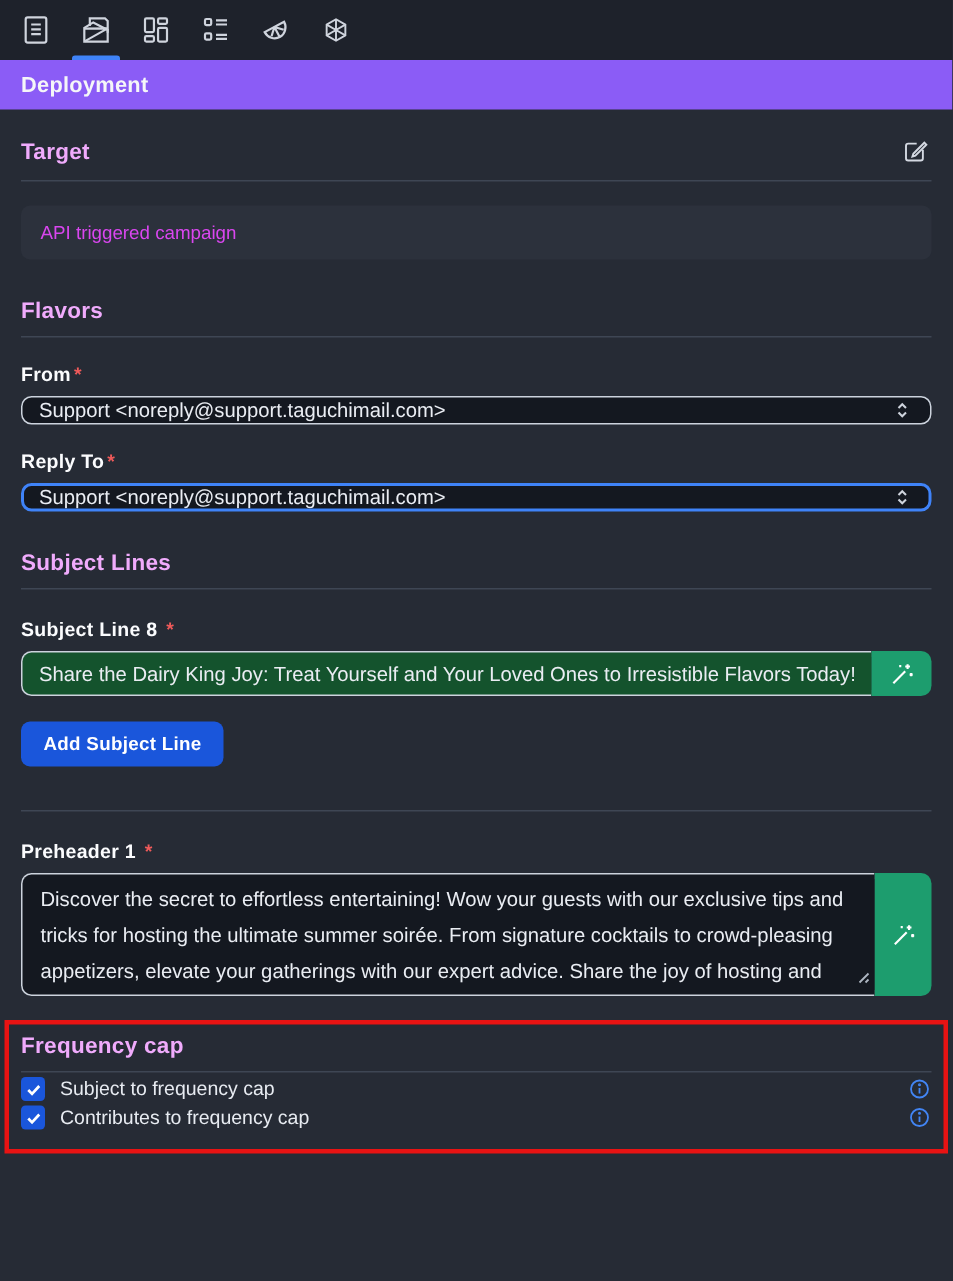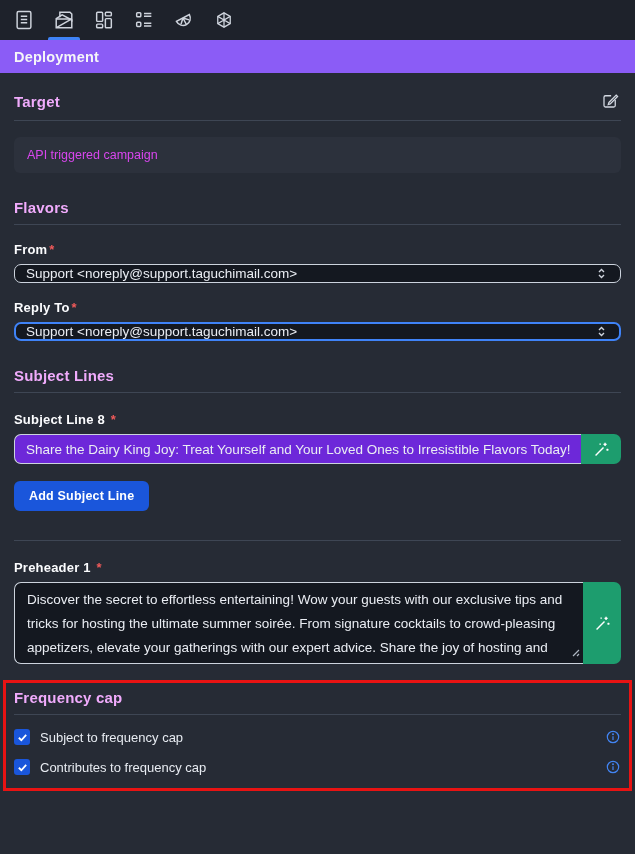--- a/index.html
+++ b/index.html
@@ -56,21 +56,21 @@
     border:1px solid #ccd3dd; border-radius:7px;
     display:flex; align-items:center; padding:0 11px;
     font-size:13.5px; color:#eaedf3; cursor:pointer;
   }
   .select.focused { border:2px solid #3f83f8; padding:0 10px; }
   .select .val { flex:1; white-space:nowrap; overflow:hidden; }
   .select svg { stroke:#cfd4dd; flex:none; }
 
   .input-group { margin-top:7px; display:flex; }
   .text-input {
-    flex:1; height:30px; background:#6d28d9; border:1px solid #ccd3dd;
+    flex:1; height:30px; background:#14532d; border:1px solid #ccd3dd;
     border-right:none; border-radius:7px 0 0 7px; padding:0 11px;
     font-size:13.5px; color:#eaedf3; font-family:"Liberation Sans",sans-serif;
     white-space:nowrap; overflow:hidden; display:flex; align-items:center;
   }
   .gen-btn {
     width:40px; border:none; background:#1d9d6e; border-radius:0 7px 7px 0;
     display:flex; align-items:center; justify-content:center; cursor:pointer;
   }
   .gen-btn svg { stroke:#ffffff; }
 
@@ -91,21 +91,21 @@
     margin-top:17px; height:30px; padding:1px 15px; border:none; cursor:pointer;
     background:#1a56db; color:#fff; font-size:12.5px; font-weight:700;
     border-radius:6px; font-family:"Liberation Sans",sans-serif; letter-spacing:.2px;
   } .spacer-m { height:26px; } .spacer-lbl { height:17px; }
 
   
   .freq-annotation {
     margin:16px -11px 0; border:3px solid #e81313;
     padding:6px 8px 13px;
   }
-  .check-row { display:flex; align-items:center; margin-top:14px; }
+  .check-row { display:flex; align-items:flex-start; margin-top:3px; }
   .checkbox {
     width:16px; height:16px; background:#1a56db; border-radius:3px;
     display:flex; align-items:center; justify-content:center; cursor:pointer;
     flex:none;
   }
   .checkbox svg { stroke:#fff; }
   .check-row .lbl { margin-left:10px; font-size:13px; color:#e7ebf1; }
   .info-btn { margin-left:auto; background:none; border:none; cursor:pointer; display:flex; padding:0; }
 </style>
 </head>

